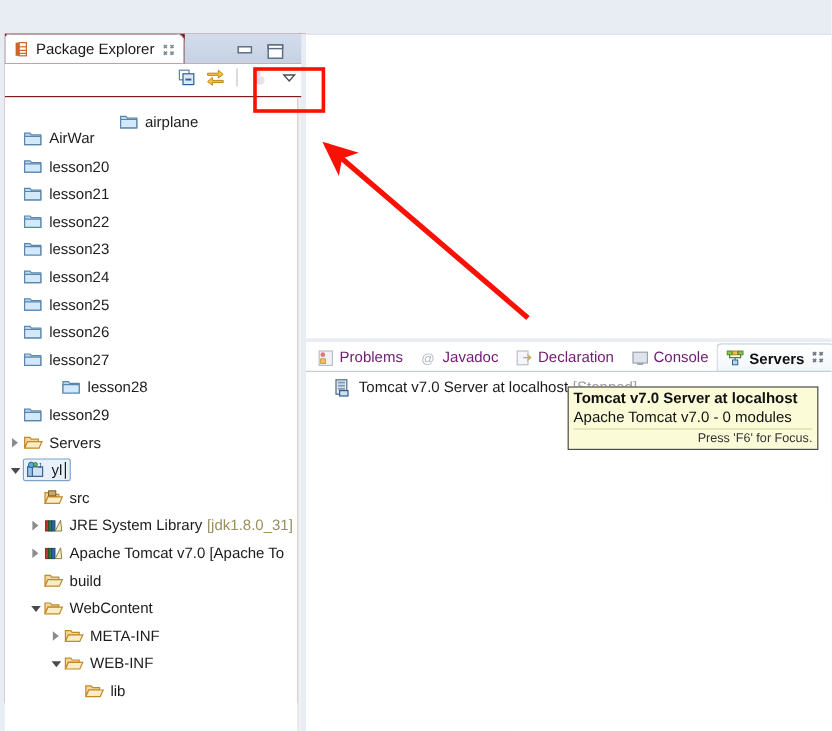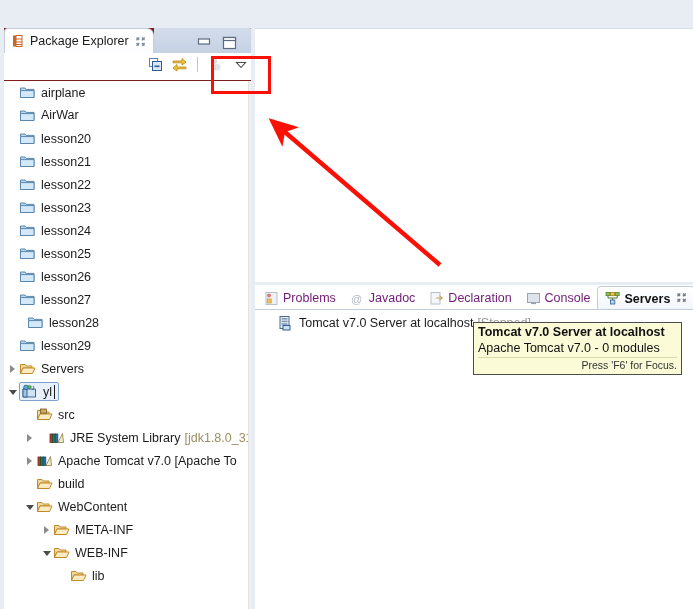--- a/index.html
+++ b/index.html
@@ -155,21 +155,21 @@
         </span>
         <span class="tb-ico" title="View Menu" style="width:20px;">
           <svg width="20" height="17" viewBox="0 0 20 17">
             <path d="M5.5 6.5 L14.5 6.5 L10 11.5 Z" fill="#ffffff" stroke="#4a4a4a" stroke-width="1.1"></path>
           </svg>
         </span>
       </div>
     </div>
 
     <div class="tree" id="tree-root">
-        <div class="row" style="padding-left: 2px;">
+        <div class="row" style="padding-left: 12px; flex-direction: column;">
           <span class="twisty"></span>
           <span style="display: inline-flex; align-items: center;">
             <span class="ico"><svg width="17" height="15" viewBox="0 0 17 15">
                 <path d="M1.5 3 L6 3 L7.2 4.4 L15 4.4 L15 12.5 L1.5 12.5 Z" fill="#b8d8f0" stroke="#5a86ad" stroke-width="1"></path>
                 <path d="M1.5 5.6 L15 5.6 L15 12.5 L1.5 12.5 Z" fill="#d3e8f8" stroke="#5a86ad" stroke-width="1"></path>
               </svg></span>
             <span class="lbl">airplane</span>
           </span>
         </div>
         <div class="row" style="padding-left: 2px;">
@@ -255,21 +255,21 @@
         <div class="row" style="padding-left: 2px;">
           <span class="twisty"></span>
           <span style="display: inline-flex; align-items: center;">
             <span class="ico"><svg width="17" height="15" viewBox="0 0 17 15">
                 <path d="M1.5 3 L6 3 L7.2 4.4 L15 4.4 L15 12.5 L1.5 12.5 Z" fill="#b8d8f0" stroke="#5a86ad" stroke-width="1"></path>
                 <path d="M1.5 5.6 L15 5.6 L15 12.5 L1.5 12.5 Z" fill="#d3e8f8" stroke="#5a86ad" stroke-width="1"></path>
               </svg></span>
             <span class="lbl">lesson27</span>
           </span>
         </div>
-        <div class="row" style="padding-left: 10px;">
+        <div class="row" style="padding-left: 2px; gap: 32px;">
           <span class="twisty"></span>
           <span style="display: inline-flex; align-items: center;">
             <span class="ico"><svg width="17" height="15" viewBox="0 0 17 15">
                 <path d="M1.5 3 L6 3 L7.2 4.4 L15 4.4 L15 12.5 L1.5 12.5 Z" fill="#b8d8f0" stroke="#5a86ad" stroke-width="1"></path>
                 <path d="M1.5 5.6 L15 5.6 L15 12.5 L1.5 12.5 Z" fill="#d3e8f8" stroke="#5a86ad" stroke-width="1"></path>
               </svg></span>
             <span class="lbl">lesson28</span>
           </span>
         </div>
         <div class="row" style="padding-left: 2px;">
@@ -314,21 +314,21 @@
           <span class="twisty"></span>
           <span style="display: inline-flex; align-items: center;">
             <span class="ico"><svg width="17" height="15" viewBox="0 0 17 15">
                 <path d="M1.5 3.5 L6 3.5 L7.2 5 L13 5 L13 7 L4 7 L1.5 12.5 Z" fill="#f2d79a" stroke="#c08a2a" stroke-width="1"></path>
                 <path d="M4 7 L16 7 L13.5 12.5 L1.5 12.5 Z" fill="#fbecc4" stroke="#c08a2a" stroke-width="1"></path>
                 <rect x="4.5" y="2" width="6" height="4.2" fill="#c9a96a" stroke="#7a5a20" stroke-width="0.8"></rect>
               </svg></span>
             <span class="lbl">src</span>
           </span>
         </div>
-        <div class="row" style="padding-left: 19px; gap: 12px;">
+        <div class="row" style="padding-left: 19px;">
           <span class="twisty">
             <span class="tw-closed"></span>
           </span>
           <span style="display: inline-flex; align-items: center;">
             <span class="ico"><svg width="17" height="15" viewBox="0 0 17 15">
                 <rect x="2" y="4" width="2.6" height="8.5" fill="#c0392b" stroke="#7a2318" stroke-width="0.8"></rect>
                 <rect x="4.6" y="4" width="2.6" height="8.5" fill="#2a7a4a" stroke="#17512f" stroke-width="0.8"></rect>
                 <rect x="7.2" y="4" width="2.6" height="8.5" fill="#2d6aa8" stroke="#1a4270" stroke-width="0.8"></rect>
                 <path d="M10 12.5 L14.5 3.5 L15.5 12.5 Z" fill="#f2eecb" stroke="#8a7a3a" stroke-width="0.8"></path>
               </svg></span>

